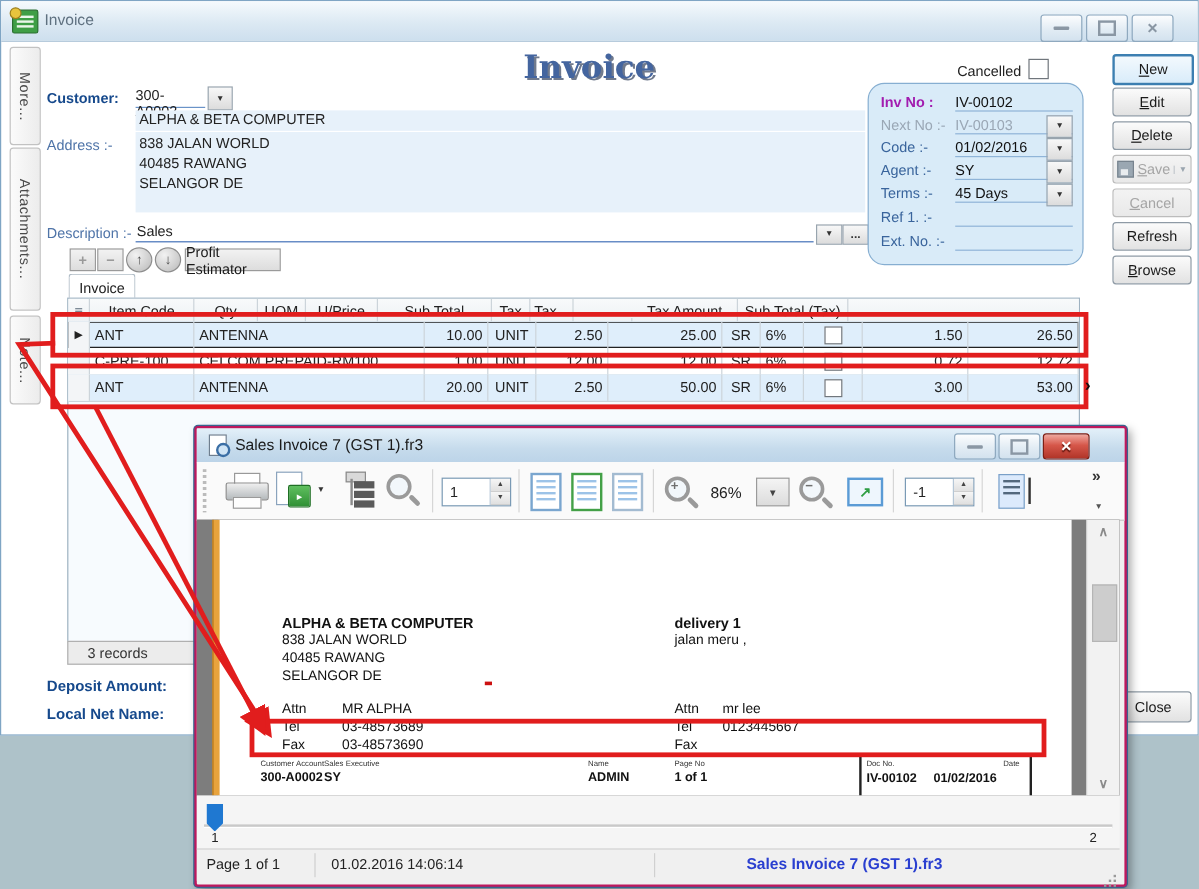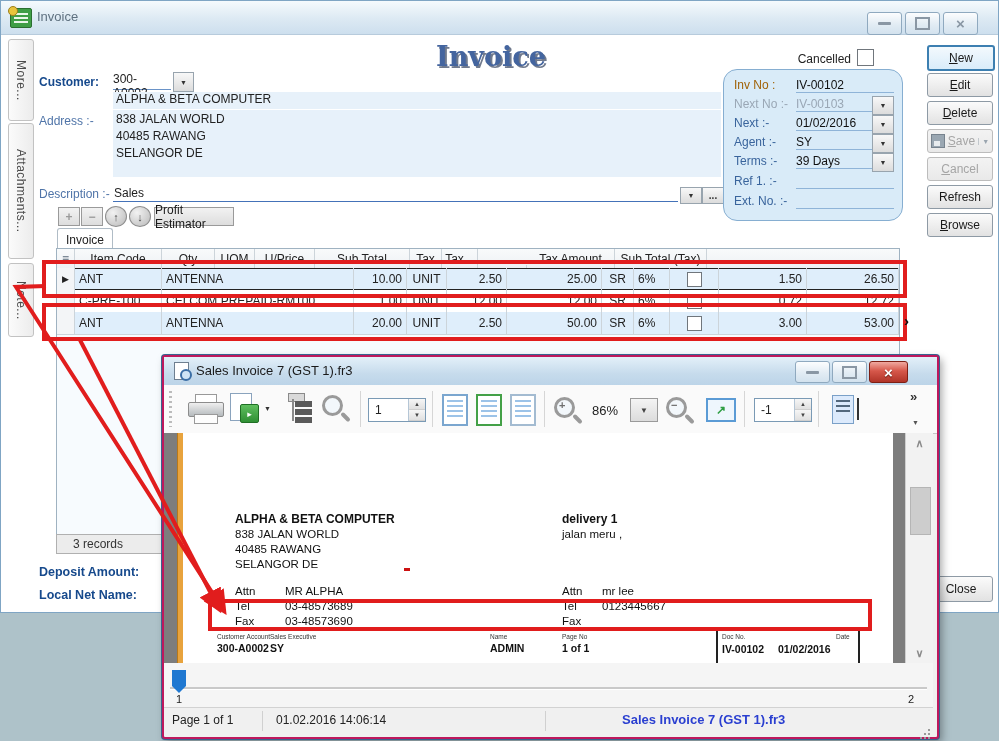--- a/index.html
+++ b/index.html
@@ -37,21 +37,21 @@
   .field-underline{border-bottom:1px solid #6a93c8;}
   .stripe{background:#e7f1fa;}
   .ddbtn{background:linear-gradient(#f8f8f8,#dcdcdc);border:1px solid #98a4ae;display:flex;align-items:center;
          justify-content:center;font-size:7px;color:#333;}
   .checkbox{background:#fff;border:1px solid #70767c;}
 
   
   .info-panel{position:absolute;left:722px;top:68px;width:178px;height:150px;background:#d9ebf8;
               border:1px solid #86aed1;border-radius:14px;}
   .ip-label{position:absolute;left:10px;font-size:12px;}
-  .ip-label.primary{color:#a16207;font-weight:normal;}
+  .ip-label.primary{color:#a21caf;font-weight:bold;}
   .ip-label.normal{color:#39649c;}
   .ip-label.disabled{color:#9aa7b5;}
   .ip-value{position:absolute;left:72px;width:96px;font-size:12px;color:#111;}
   .ip-value.disabled{color:#9aa7b5;}
   .ip-line{position:absolute;left:72px;width:98px;border-bottom:1px solid #8fb4d8;}
 
   
   .abtn{position:absolute;left:926px;width:64px;height:22px;border:1px solid #8e9aa5;border-radius:3px;
         background:linear-gradient(#fbfbfb,#e2e2e2);font-size:12px;color:#1a1a1a;
         display:flex;align-items:center;justify-content:center;gap:3px;}
@@ -228,34 +228,34 @@
     <div class="info-panel" id="info-panel">
         <div class="ip-label primary" style="top: 8px;">Inv No :</div>
         <div class="ip-value" style="top: 8px;">IV-00102</div>
         <div class="ip-line" style="top: 22px;"></div>
         <div class="ip-label disabled" style="top: 27px;">Next No :-</div>
         <div class="ip-value disabled" style="top: 27px;">IV-00103</div>
         <div class="ip-line" style="top: 41px;"></div>
         <div class="ddbtn abs" style="left: 148px; top: 26px; width: 20px; height: 17px;">
           <span>▼</span>
         </div>
-        <div class="ip-label normal" style="top: 46px;">Next :-</div>
+        <div class="ip-label normal" style="top: 46px;">Code :-</div>
         <div class="ip-value" style="top: 46px;">01/02/2016</div>
         <div class="ip-line" style="top: 60px;"></div>
         <div class="ddbtn abs" style="left: 148px; top: 45px; width: 20px; height: 17px;">
           <span>▼</span>
         </div>
         <div class="ip-label normal" style="top: 65px;">Agent :-</div>
         <div class="ip-value" style="top: 65px;">SY</div>
         <div class="ip-line" style="top: 79px;"></div>
         <div class="ddbtn abs" style="left: 148px; top: 64px; width: 20px; height: 17px;">
           <span>▼</span>
         </div>
         <div class="ip-label normal" style="top: 84px;">Terms :-</div>
-        <div class="ip-value" style="top: 84px;">39 Days</div>
+        <div class="ip-value" style="top: 84px;">45 Days</div>
         <div class="ip-line" style="top: 98px;"></div>
         <div class="ddbtn abs" style="left: 148px; top: 83px; width: 20px; height: 17px;">
           <span>▼</span>
         </div>
         <div class="ip-label normal" style="top: 104px;">Ref 1. :-</div>
         <div class="ip-value" style="top: 104px;"></div>
         <div class="ip-line" style="top: 118px;"></div>
         <div class="ip-label normal" style="top: 124px;">Ext. No. :-</div>
         <div class="ip-value" style="top: 124px;"></div>
         <div class="ip-line" style="top: 138px;"></div>

